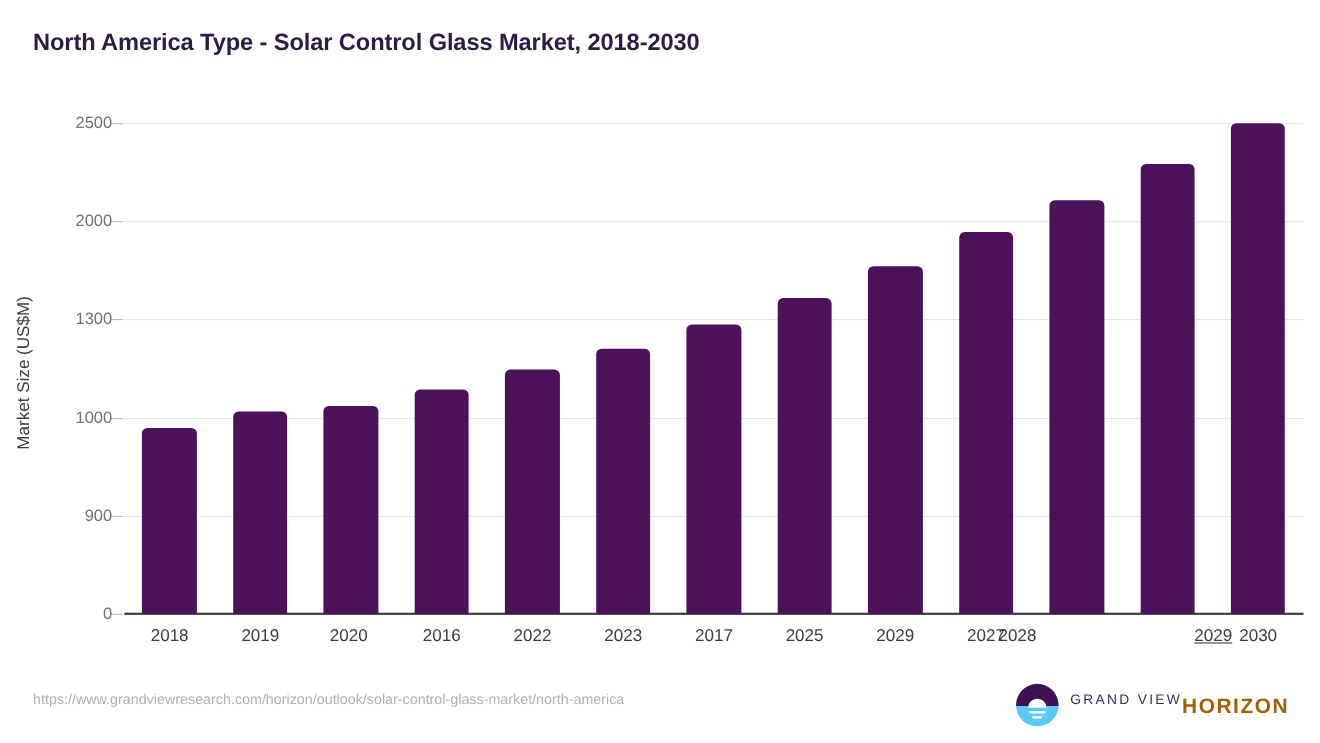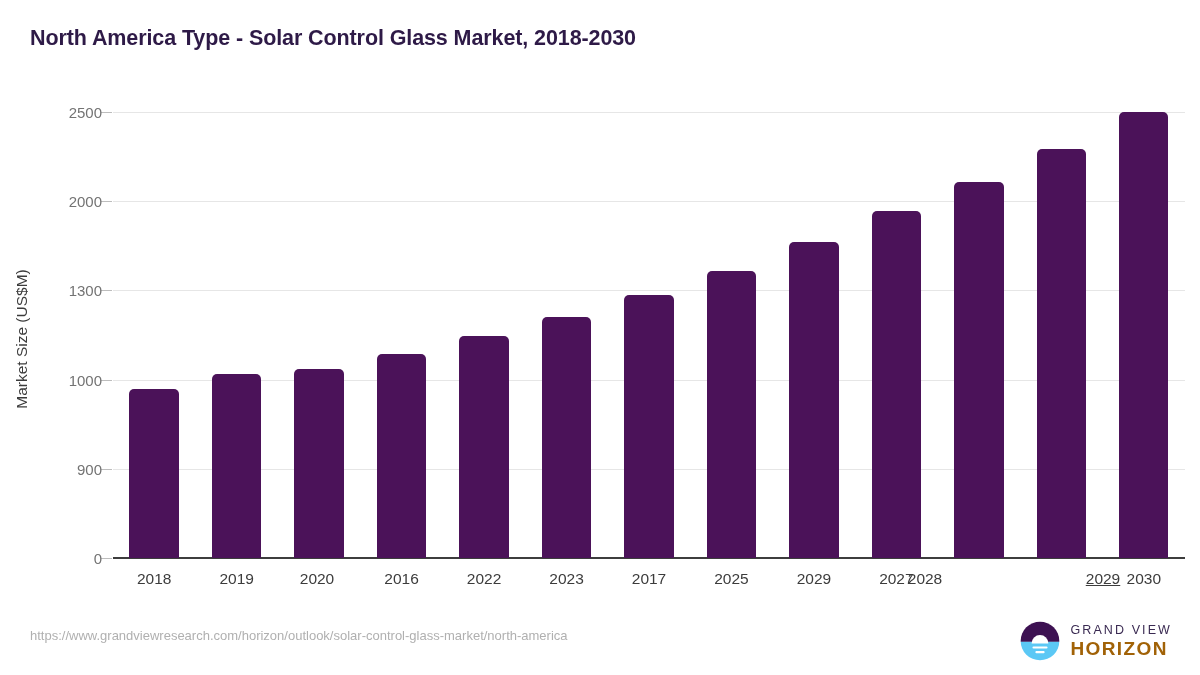--- a/index.html
+++ b/index.html
@@ -121,21 +121,21 @@
     align-items: center;
     gap: 9px;
   }
   .logo-mark {
     width: 42px;
     height: 42px;
     flex: 0 0 42px;
   }
   .logo-text {
     display: flex;
-    flex-direction: column;
+    flex-direction: row;
     justify-content: center;
     line-height: 1;
   }
   .logo-top {
     font-size: 12.5px;
     letter-spacing: 2.1px;
     color: #3a2a52;
     font-weight: normal;
   }
   .logo-bottom {

